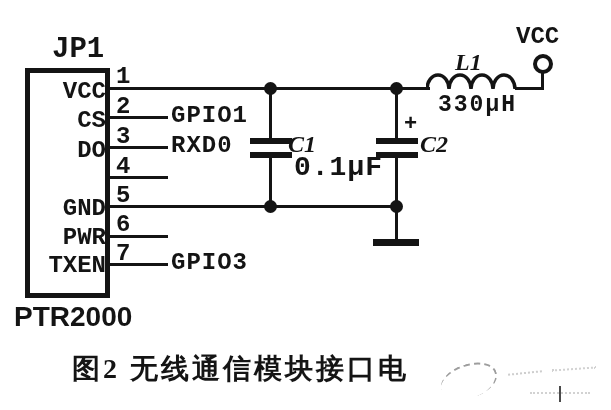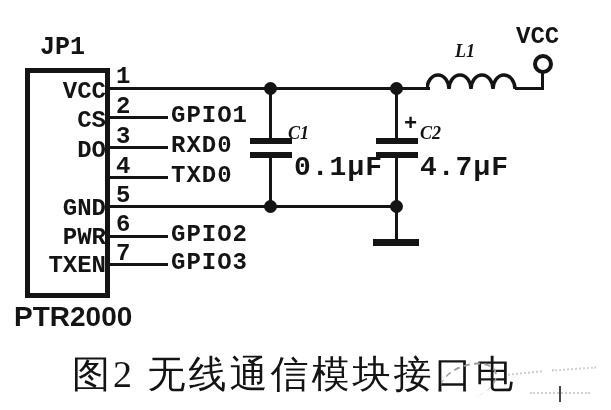--- a/index.html
+++ b/index.html
@@ -9,34 +9,34 @@
   }
   .abs{position:absolute;}
   .wire{position:absolute;background:#141414;height:3px;}
   .vwire{position:absolute;background:#141414;width:3px;}
   .plate{position:absolute;background:#141414;height:6px;width:42px;}
   .dot{position:absolute;width:13px;height:13px;background:#141414;border-radius:50%;}
   .mono{font-family:"Liberation Mono",monospace;font-weight:bold;}
   .pinname{position:absolute;right:505px;font-size:24px;line-height:1;white-space:nowrap;}
   .pinnum{position:absolute;left:116px;font-size:24px;line-height:1;}
   .netlabel{position:absolute;left:171px;font-size:24px;line-height:1;letter-spacing:1px;}
-  .designator{font-family:"Liberation Serif",serif;font-style:italic;font-weight:bold;font-size:18px;line-height:1;}
+  .designator{font-family:"Liberation Serif",serif;font-style:italic;font-weight:bold;font-size:24px;line-height:1;margin-top:8px;}
   .value{font-size:28px;line-height:1;letter-spacing:1px;}
   .caption{
-    font-family:"Liberation Serif",serif;font-weight:normal;font-size:38px;
+    font-family:"Liberation Serif",serif;font-weight:bold;font-size:28px;
     letter-spacing:3px;line-height:1;white-space:nowrap;
   }
   .wm{position:absolute;color:#bdbdbd;}
 </style>
 </head>
 <body>
 
 <div id="canvas">
 
-  <div class="abs mono" style="left:40px;top:33px;font-size:25px;">JP1</div>
+  <div class="abs mono" style="left:52px;top:33px;font-size:29px;">JP1</div>
 
   <div class="abs" style="left:25px;top:68px;width:75px;height:220px;border:5px solid #141414;"></div>
 
   <div class="pinname mono" style="top:80px;">VCC</div>
   <div class="pinname mono" style="top:109px;">CS</div>
   <div class="pinname mono" style="top:139px;">DO</div>
   <div class="pinname mono" style="top:197px;">GND</div>
   <div class="pinname mono" style="top:226px;">PWR</div>
   <div class="pinname mono" style="top:254px;text-align:right;">TXEN</div>
 
@@ -52,51 +52,49 @@
   <div class="wire" style="left:515px;top:87px;width:29px;"></div>
   <div class="wire" style="left:110px;top:116px;width:58px;"></div>
   <div class="wire" style="left:110px;top:146px;width:58px;"></div>
   <div class="wire" style="left:110px;top:176px;width:58px;"></div>
   <div class="wire" style="left:110px;top:205px;width:289px;"></div>
   <div class="wire" style="left:110px;top:235px;width:58px;"></div>
   <div class="wire" style="left:110px;top:263px;width:58px;"></div>
 
   <div class="netlabel mono" style="top:104px;">GPIO1</div>
   <div class="netlabel mono" style="top:134px;">RXD0</div>
-  <div class="netlabel mono" style="top:164px;">TXD0</div>
-  <div class="netlabel mono" style="top:223px;">GPIO2</div>
   <div class="netlabel mono" style="top:251px;">GPIO3</div>
 
   <div class="vwire" style="left:269px;top:90px;height:50px;"></div>
   <div class="plate" style="left:250px;top:138px;"></div>
   <div class="plate" style="left:250px;top:152px;"></div>
   <div class="vwire" style="left:269px;top:158px;height:50px;"></div>
   <div class="abs designator" style="left:288px;top:124px;">C1</div>
   <div class="abs mono value" style="left:294px;top:154px;">0.1µF</div>
 
   <div class="vwire" style="left:395px;top:90px;height:50px;"></div>
   <div class="plate" style="left:376px;top:138px;"></div>
   <div class="plate" style="left:376px;top:152px;"></div>
   <div class="vwire" style="left:395px;top:158px;height:50px;"></div>
   <div class="abs mono" style="left:404px;top:114px;font-size:22px;line-height:1;">+</div>
   <div class="abs designator" style="left:420px;top:124px;">C2</div>
-  <div class="abs mono value" style="left:420px;top:154px;">4.7µF</div>
 
   <div class="vwire" style="left:395px;top:208px;height:32px;"></div>
   <div class="abs" style="left:373px;top:239px;width:46px;height:7px;background:#141414;"></div>
 
   <div class="dot" style="left:264px;top:82px;"></div>
   <div class="dot" style="left:390px;top:82px;"></div>
   <div class="dot" style="left:264px;top:200px;"></div>
   <div class="dot" style="left:390px;top:200px;"></div>
 
   <div class="abs designator" style="left:455px;top:42px;">L1</div>
   <svg class="abs" style="left:426px;top:73px;" width="94" height="18" viewBox="0 0 94 18">
     <path d="M1,16 a10.6,13.5 0 0 1 22,0 a10.6,13.5 0 0 1 22,0 a10.6,13.5 0 0 1 22,0 a10.6,13.5 0 0 1 22,0" fill="none" stroke="#141414" stroke-width="3.4"></path>
   </svg>
+  <div class="abs mono value" style="left:438px;top:94px;font-size:23px;letter-spacing:2px;">330µH</div>
 
   <div class="vwire" style="left:541px;top:71px;height:19px;"></div>
   <div class="abs" style="left:533px;top:54px;width:12px;height:12px;border:4px solid #141414;border-radius:50%;background:#ffffff;"></div>
   <div class="abs mono" style="left:516px;top:25px;font-size:24px;line-height:1;">VCC</div>
 
   <div class="abs" style="left:14px;top:303px;font-family:'Liberation Sans',sans-serif;font-weight:bold;font-size:28px;line-height:1;">PTR2000</div>
 
   <div class="abs caption" style="left:72px;top:355px;">图2 无线通信模块接口电</div>
 
   <div class="wm" style="left:440px;top:364px;width:56px;height:32px;border-top:2px dashed #9d9d9d;border-right:2px dashed #9d9d9d;border-radius:50%;transform:rotate(-18deg);"></div>

